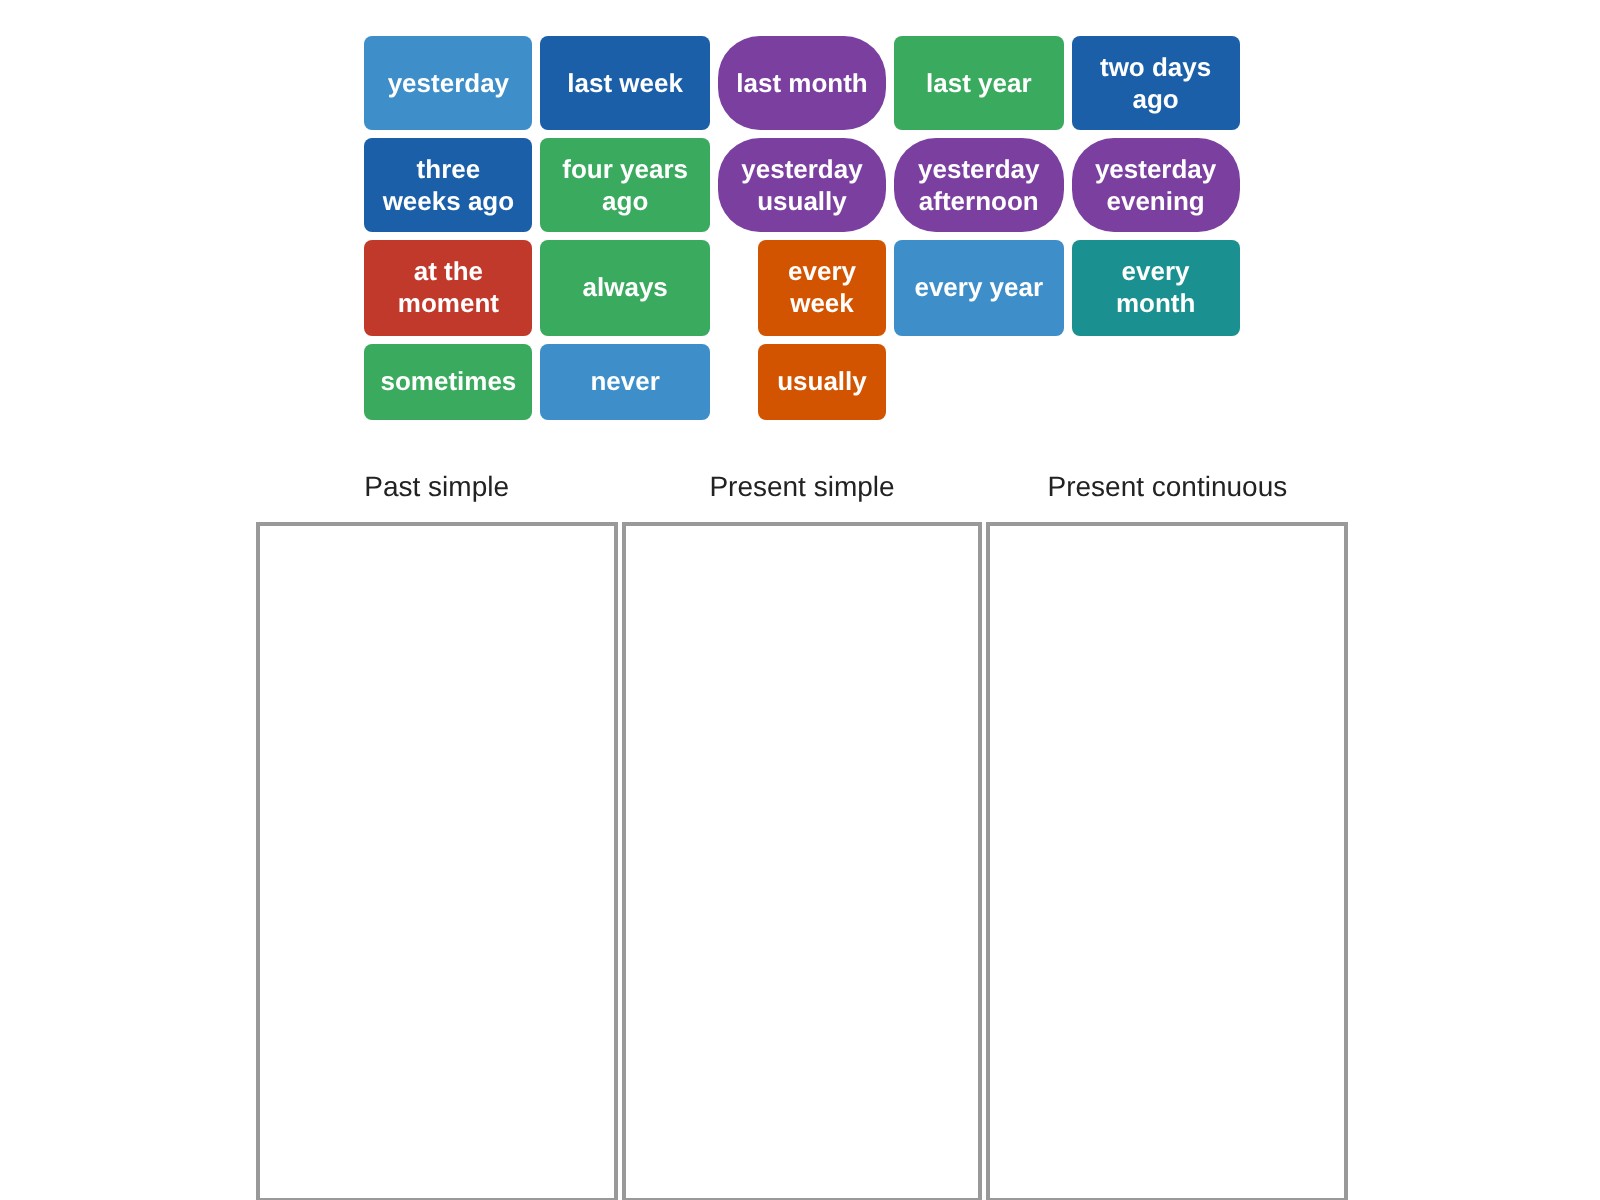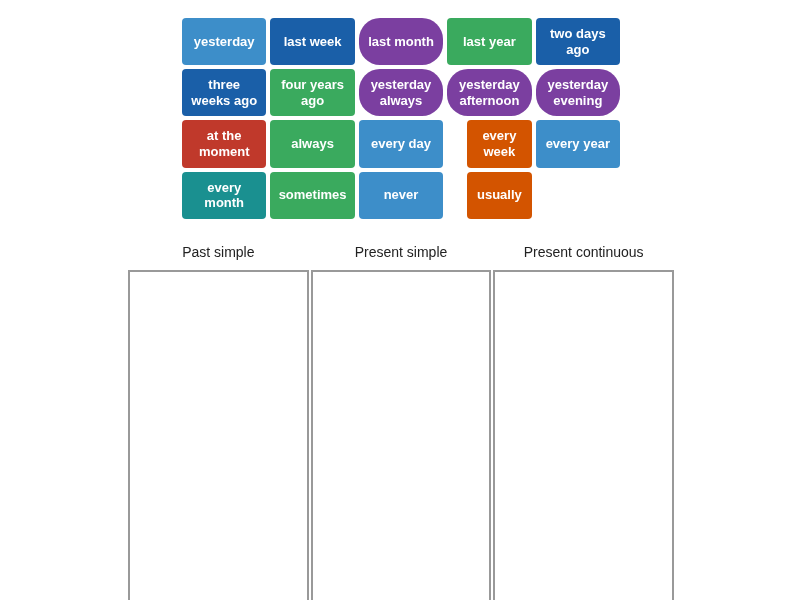--- a/index.html
+++ b/index.html
@@ -85,26 +85,25 @@
 
 <div class="page">
   <div class="tiles-container">
   <div class="tile blue">yesterday</div>
       <div class="tile dark-blue">last week</div>
       <div class="tile purple">last month</div>
       <div class="tile green">last year</div>
       <div class="tile dark-blue">two days ago</div>
       <div class="tile dark-blue">three weeks ago</div>
       <div class="tile green">four years ago</div>
-      <div class="tile purple">yesterday always</div>
+      <div class="tile purple">yesterday usually</div>
       <div class="tile purple">yesterday afternoon</div>
       <div class="tile purple">yesterday evening</div>
       <div class="tile red">at the moment</div>
       <div class="tile green">always</div>
-      <div class="tile blue">every day</div>
       <div class="tile orange">every week</div>
       <div class="tile blue">every year</div>
       <div class="tile teal">every month</div>
       <div class="tile green">sometimes</div>
       <div class="tile blue">never</div>
       <div class="tile orange">usually</div>
     </div>
 
   <div class="drop-zones">
   <div class="drop-zone-wrapper">

